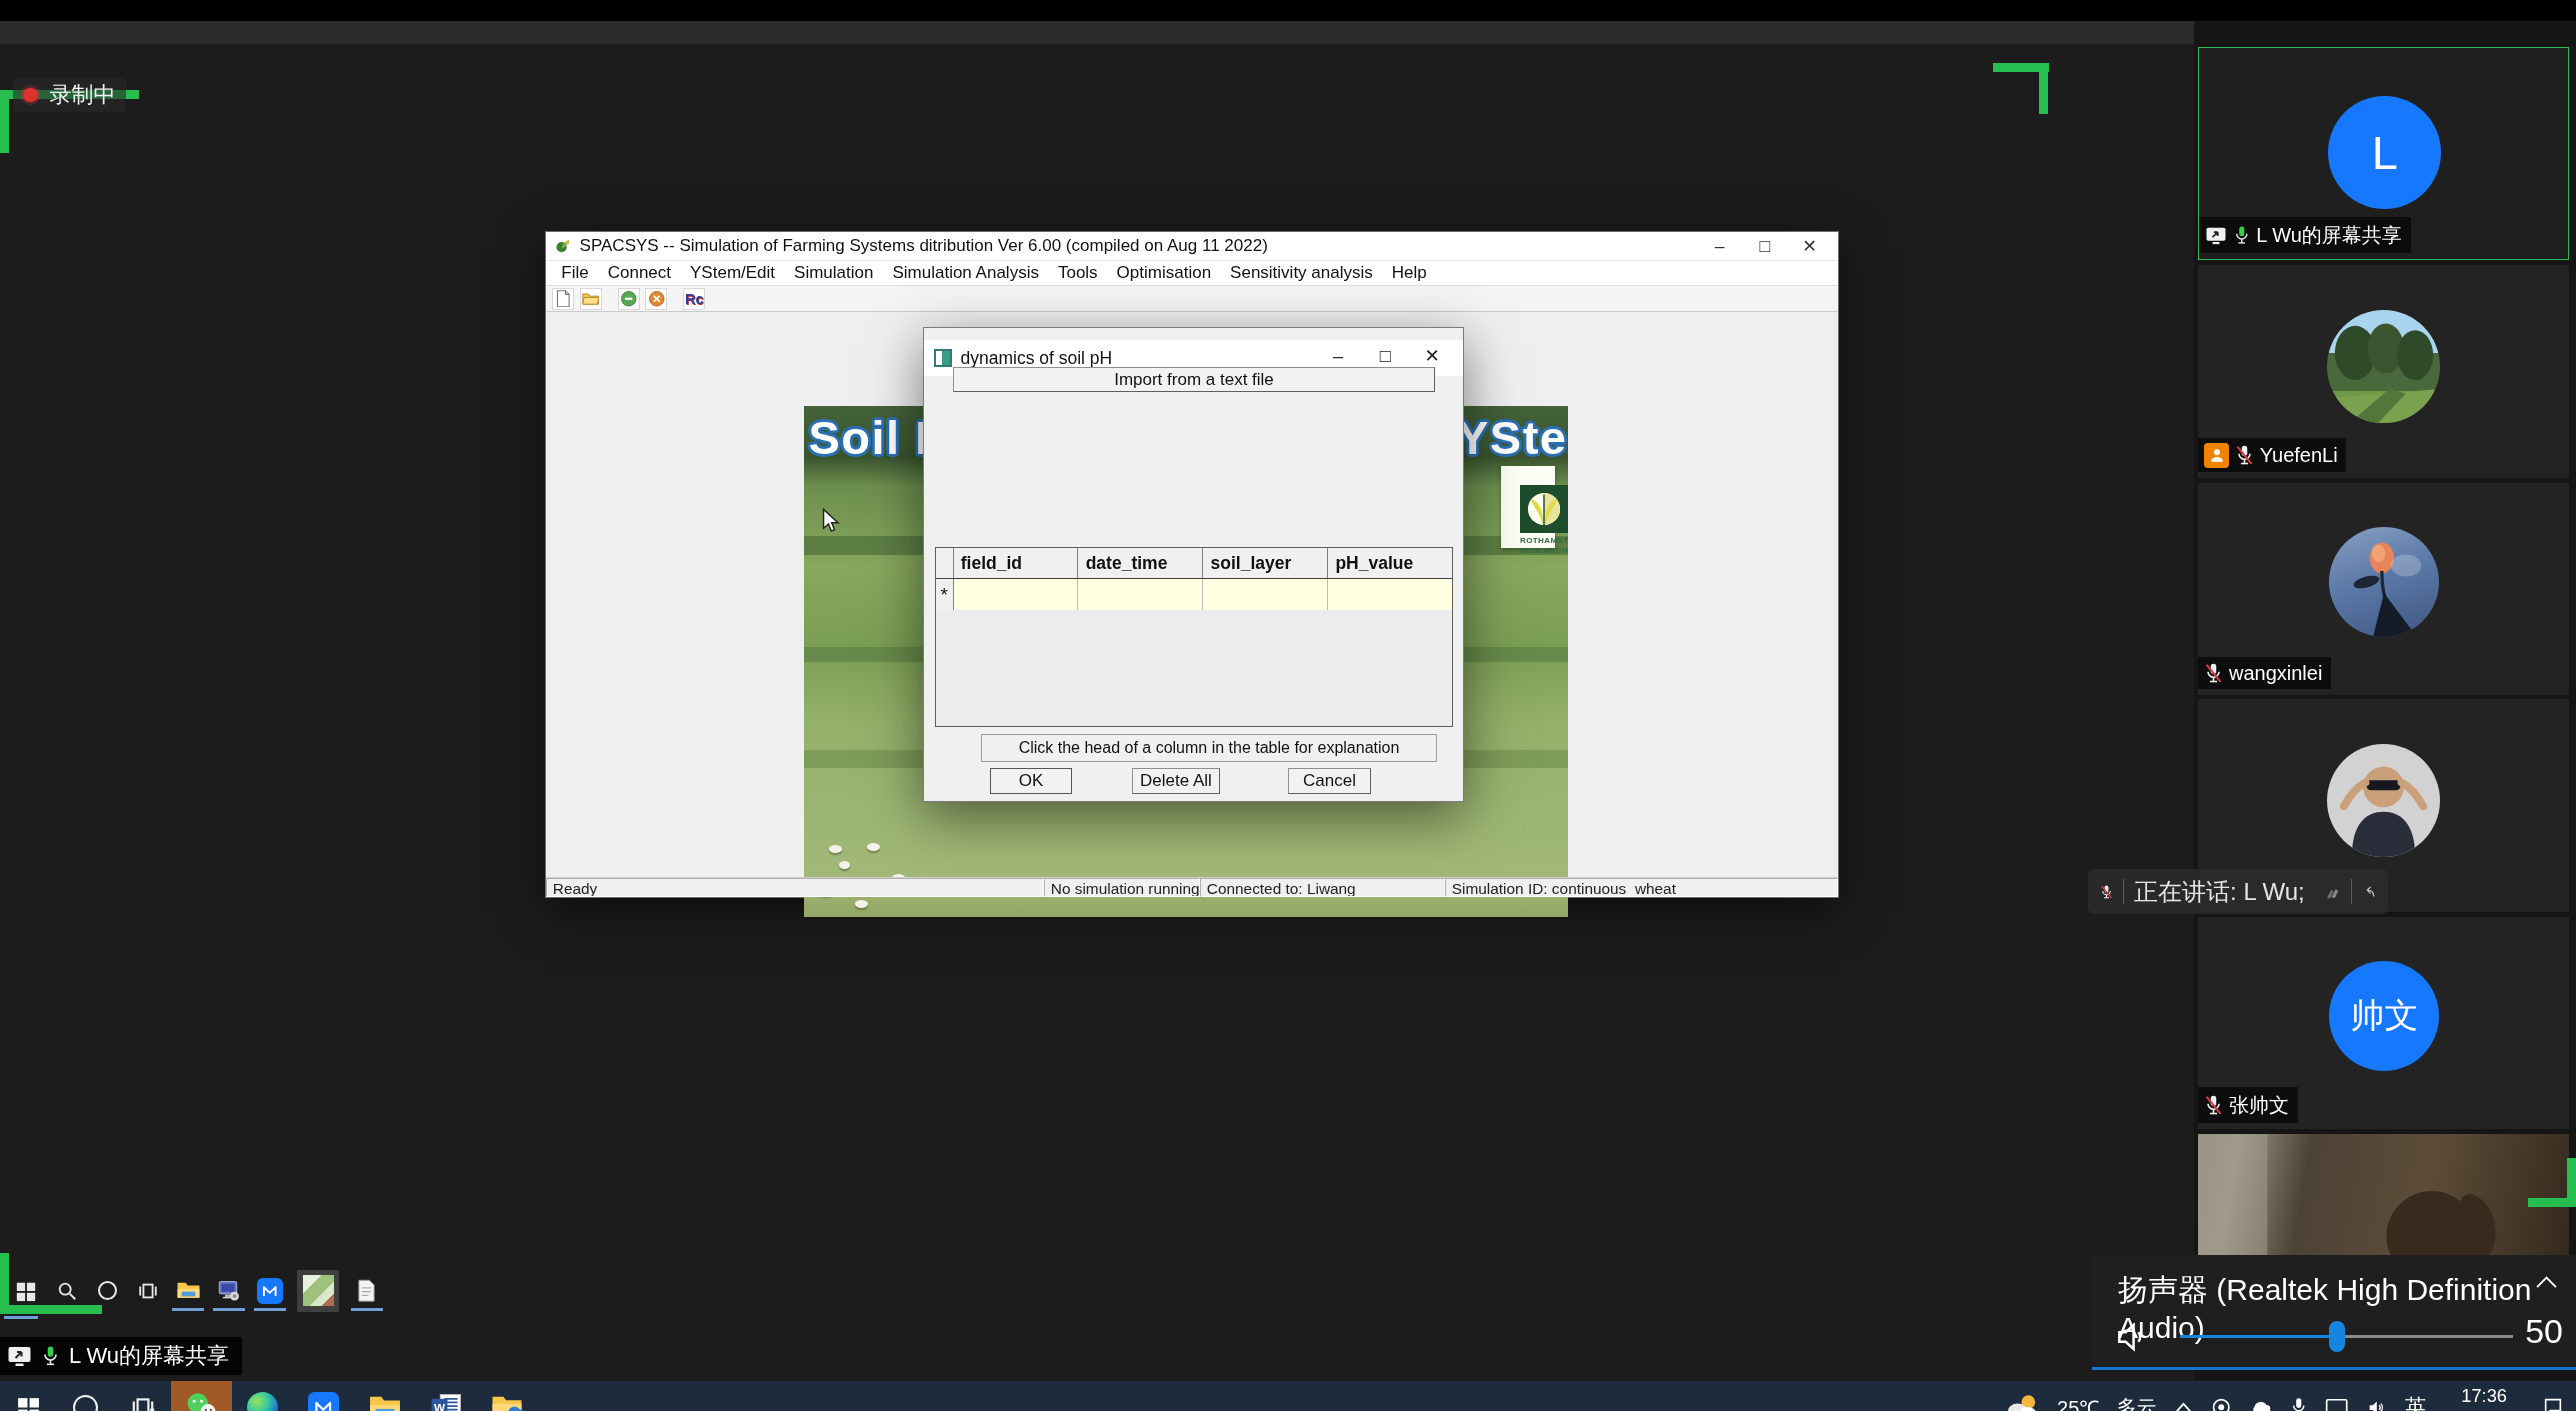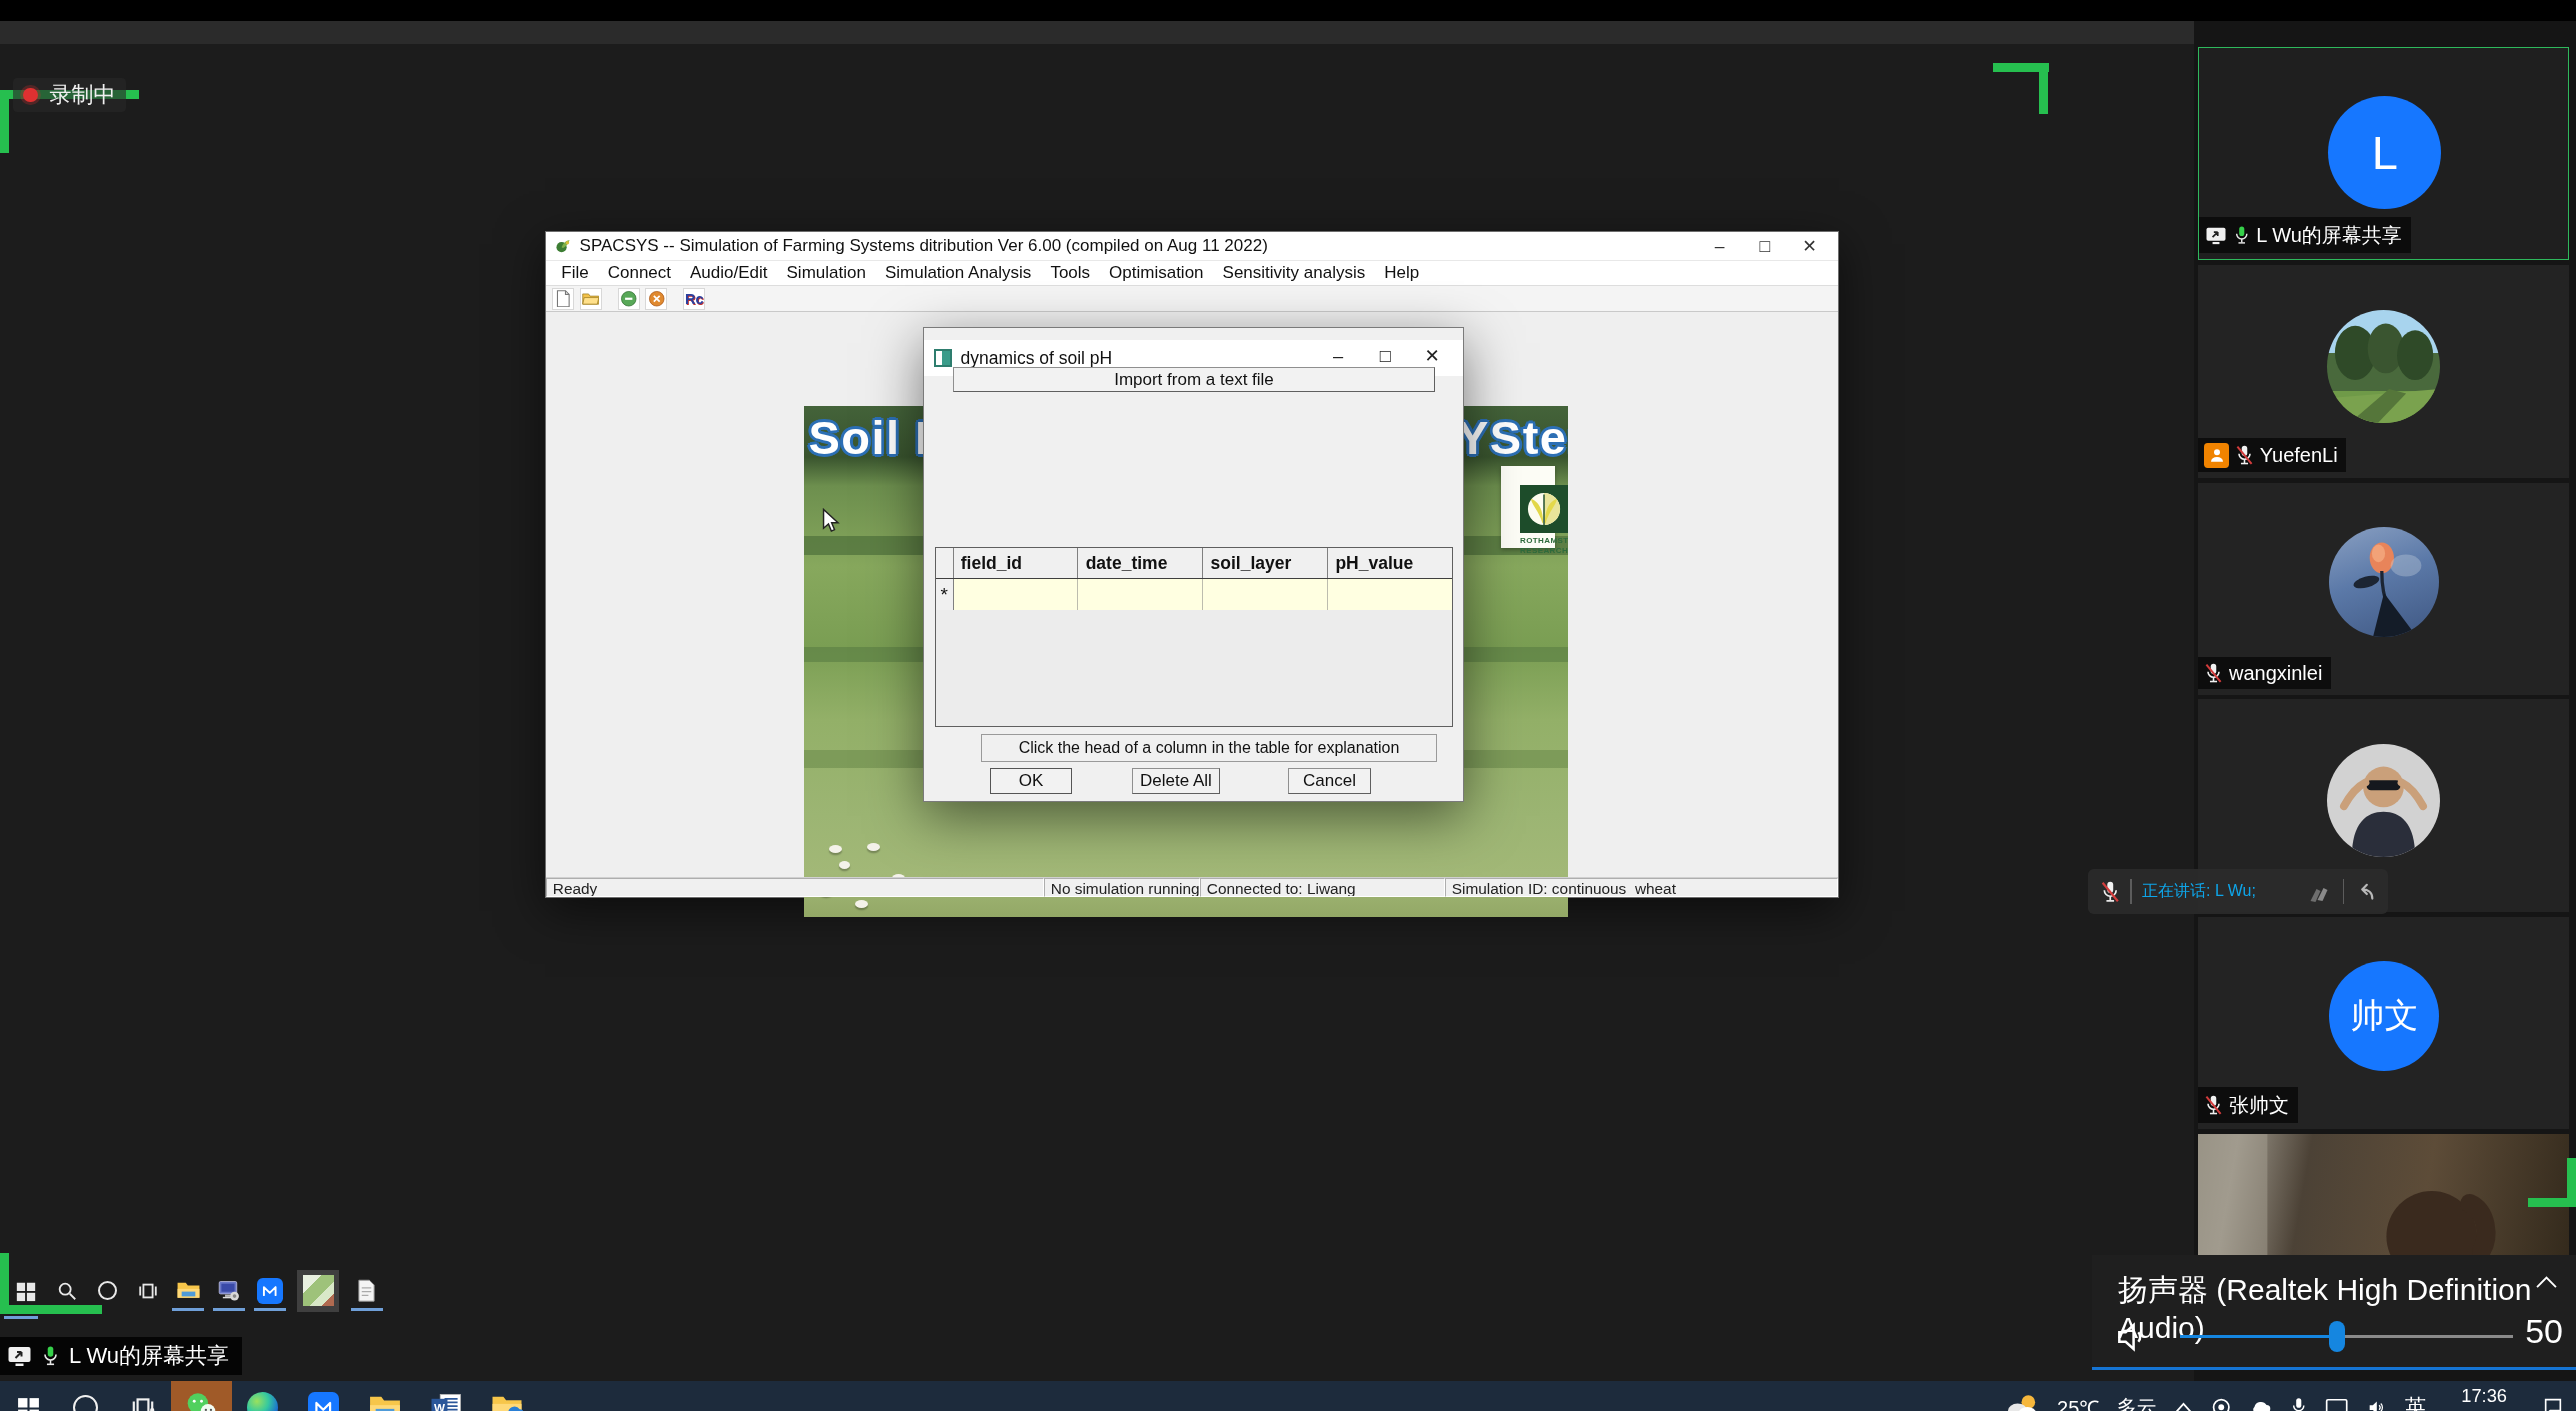--- a/index.html
+++ b/index.html
@@ -81,21 +81,21 @@
 
   
   .sidebar { left:2194px; top:0; width:382px; height:1412px; background:#151515; z-index:20; }
   .tile { position:absolute; left:4.4px; width:371px; background:#232323; overflow:hidden; }
   .tile-label { position:absolute; left:0; bottom:5.8px; background:rgba(8,8,8,.78); display:flex; align-items:center; gap:5.8px; padding:4.4px 8.8px 4.4px 5.8px; }
   .tile-label span { color:#fff; font-size:20px; white-space:nowrap; }
   .avatar-circle { border-radius:50%; display:flex; align-items:center; justify-content:center; }
   .badge-orange { width:25px; height:25px; background:#f08300; border-radius:3.7px; display:flex; align-items:center; justify-content:center; }
 
   .speak-overlay { left:2088px; top:848px; width:300px; height:45px; background:rgba(42,42,42,.94); border-radius:5.8px; z-index:40; display:flex; align-items:center; padding:0 11.7px; gap:10.2px; }
-  .speak-overlay .txt { color:#0ea5e9; font-size:16px; white-space:nowrap; }
+  .speak-overlay .txt { color:#e5e5e5; font-size:24px; white-space:nowrap; }
   .vdiv { width:1.5px; height:25px; background:#5c5c5c; }
 
   
   .vol { left:2092px; top:1234px; width:484px; height:115px; background:#1f1f1f; border-bottom:3.7px solid #1574d4; z-index:50; }
   .vol-title { position:absolute; left:26px; top:14.6px; font-size:30px; color:#fff; }
   .vol-value { position:absolute; right:13px; top:57px; font-size:34px; color:#fff; }
   .vol-track { position:absolute; left:88px; top:80px; width:333px; height:2.9px; background:#8a8a8a; }
   .vol-fill { position:absolute; left:0; top:0; width:157px; height:2.9px; background:#1586e0; }
   .vol-thumb { position:absolute; left:149px; top:-14px; width:16px; height:31px; border-radius:8px; background:#1586e0; }
 
@@ -148,21 +148,21 @@
       <div class="win-controls">
         <div class="win-ctl">–</div>
         <div class="win-ctl">□</div>
         <div class="win-ctl">✕</div>
       </div>
     </div>
 
     <div class="menubar">
       <span class="menu-item">File</span>
       <span class="menu-item">Connect</span>
-      <span class="menu-item">Audio/Edit</span>
+      <span class="menu-item">YStem/Edit</span>
       <span class="menu-item">Simulation</span>
       <span class="menu-item">Simulation Analysis</span>
       <span class="menu-item">Tools</span>
       <span class="menu-item">Optimisation</span>
       <span class="menu-item">Sensitivity analysis</span>
       <span class="menu-item">Help</span>
     </div>
 
     <div class="toolbar">
       <div class="tool">

